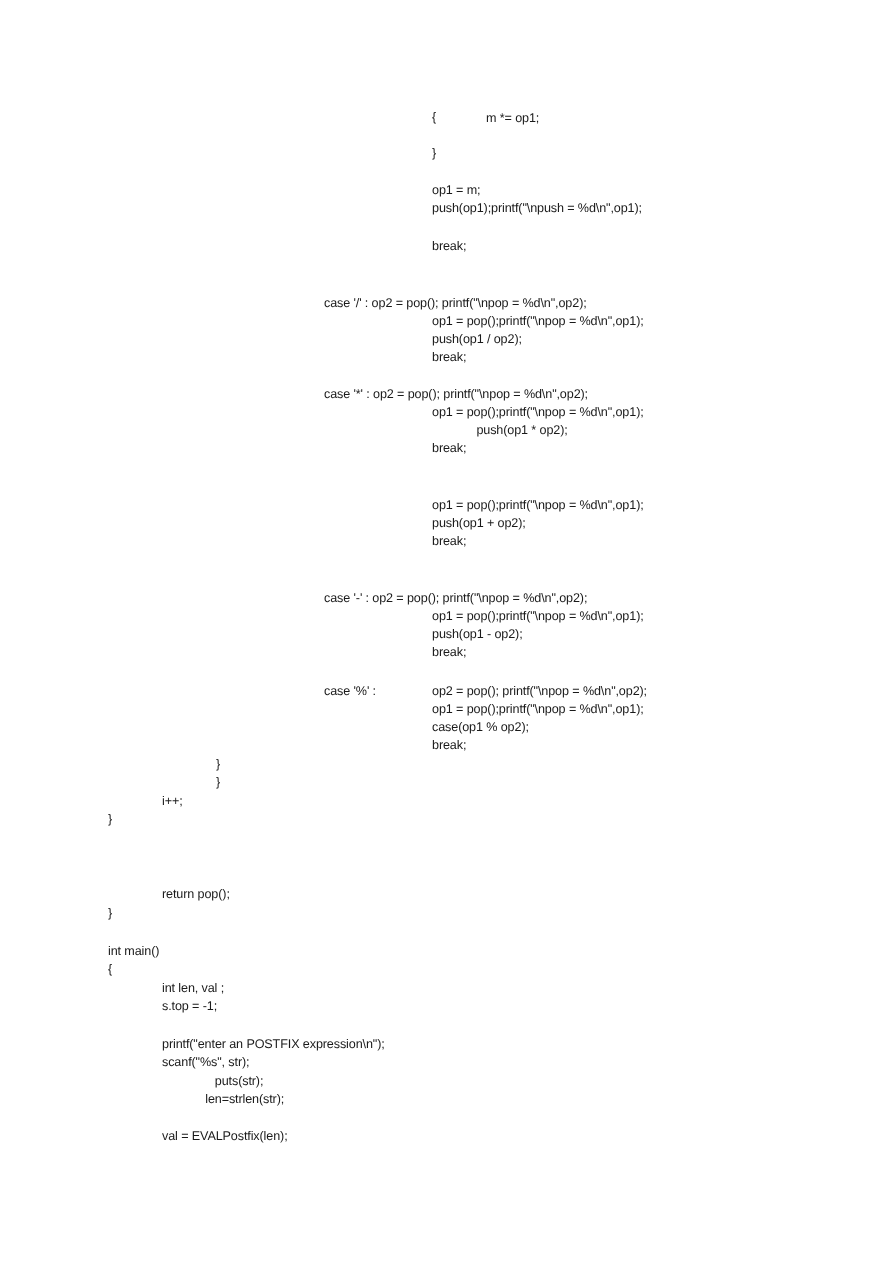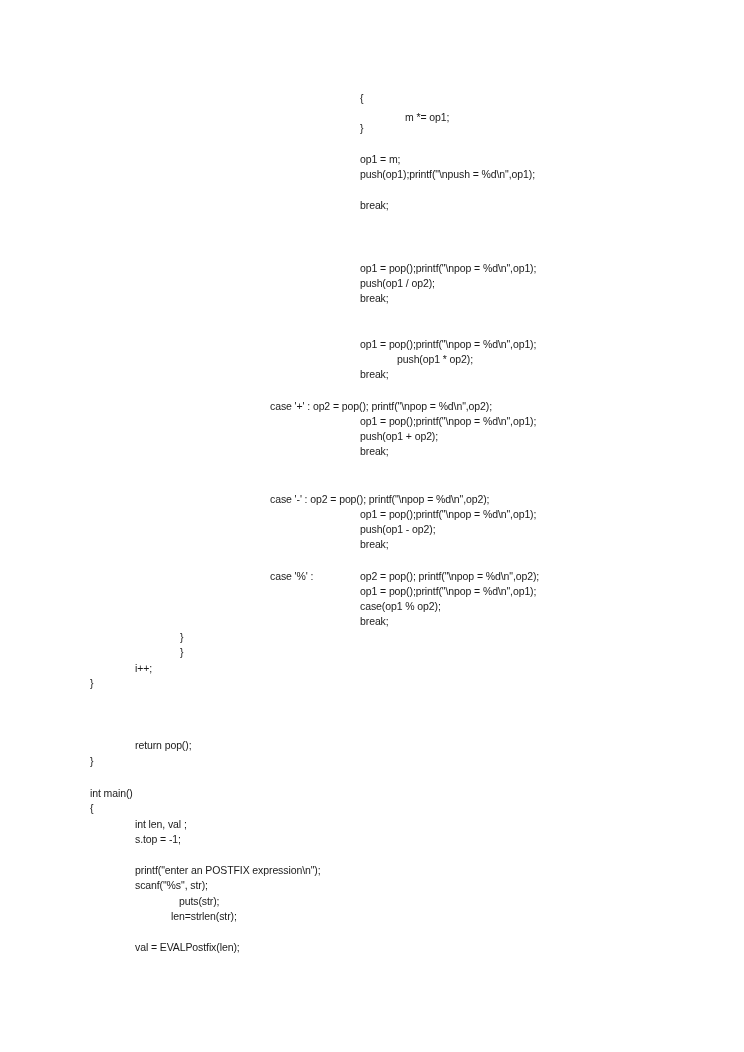--- a/index.html
+++ b/index.html
@@ -13,32 +13,33 @@
       color: #1a1a1a;
       white-space: pre;
       letter-spacing: -0.1px;
     }
   </style>
 </head>
 <body>
 
 <div class="page" id="page">
     <div class="line" style="left: 360px; top: 91px;">{</div>
-    <div class="line" style="left: 405px; top: 110px;">m *= op1;</div>
+    <div class="line" style="left: 405px; top: 92px;">m *= op1;</div>
     <div class="line" style="left: 360px; top: 121px;">}</div>
     <div class="line" style="left: 360px; top: 152px;">op1 = m;</div>
     <div class="line" style="left: 360px; top: 167px;">push(op1);printf("\npush = %d\n",op1);</div>
     <div class="line" style="left: 360px; top: 198px;">break;</div>
+    <div class="line" style="left: 270px; top: 246px;">case '/' : op2 = pop(); printf("\npop = %d\n",op2);</div>
     <div class="line" style="left: 360px; top: 261px;">op1 = pop();printf("\npop = %d\n",op1);</div>
     <div class="line" style="left: 360px; top: 276px;">push(op1 / op2);</div>
     <div class="line" style="left: 360px; top: 291px;">break;</div>
+    <div class="line" style="left: 270px; top: 322px;">case '*' : op2 = pop(); printf("\npop = %d\n",op2);</div>
     <div class="line" style="left: 360px; top: 337px;">op1 = pop();printf("\npop = %d\n",op1);</div>
     <div class="line" style="left: 360px; top: 352px; margin-left: 37px;">push(op1 * op2);</div>
     <div class="line" style="left: 360px; top: 367px;">break;</div>
-    <div class="line" style="left: 270px; top: 399px;">case '+' : op2 = pop(); printf("\npop = %d\n",op2);</div>
     <div class="line" style="left: 360px; top: 414px;">op1 = pop();printf("\npop = %d\n",op1);</div>
     <div class="line" style="left: 360px; top: 429px;">push(op1 + op2);</div>
     <div class="line" style="left: 360px; top: 444px;">break;</div>
     <div class="line" style="left: 270px; top: 492px;">case '-' : op2 = pop(); printf("\npop = %d\n",op2);</div>
     <div class="line" style="left: 360px; top: 507px;">op1 = pop();printf("\npop = %d\n",op1);</div>
     <div class="line" style="left: 360px; top: 522px;">push(op1 - op2);</div>
     <div class="line" style="left: 360px; top: 537px;">break;</div>
     <div class="line" style="left: 270px; top: 569px;">case '%' :</div>
     <div class="line" style="left: 360px; top: 569px;">op2 = pop(); printf("\npop = %d\n",op2);</div>
     <div class="line" style="left: 360px; top: 584px;">op1 = pop();printf("\npop = %d\n",op1);</div>

